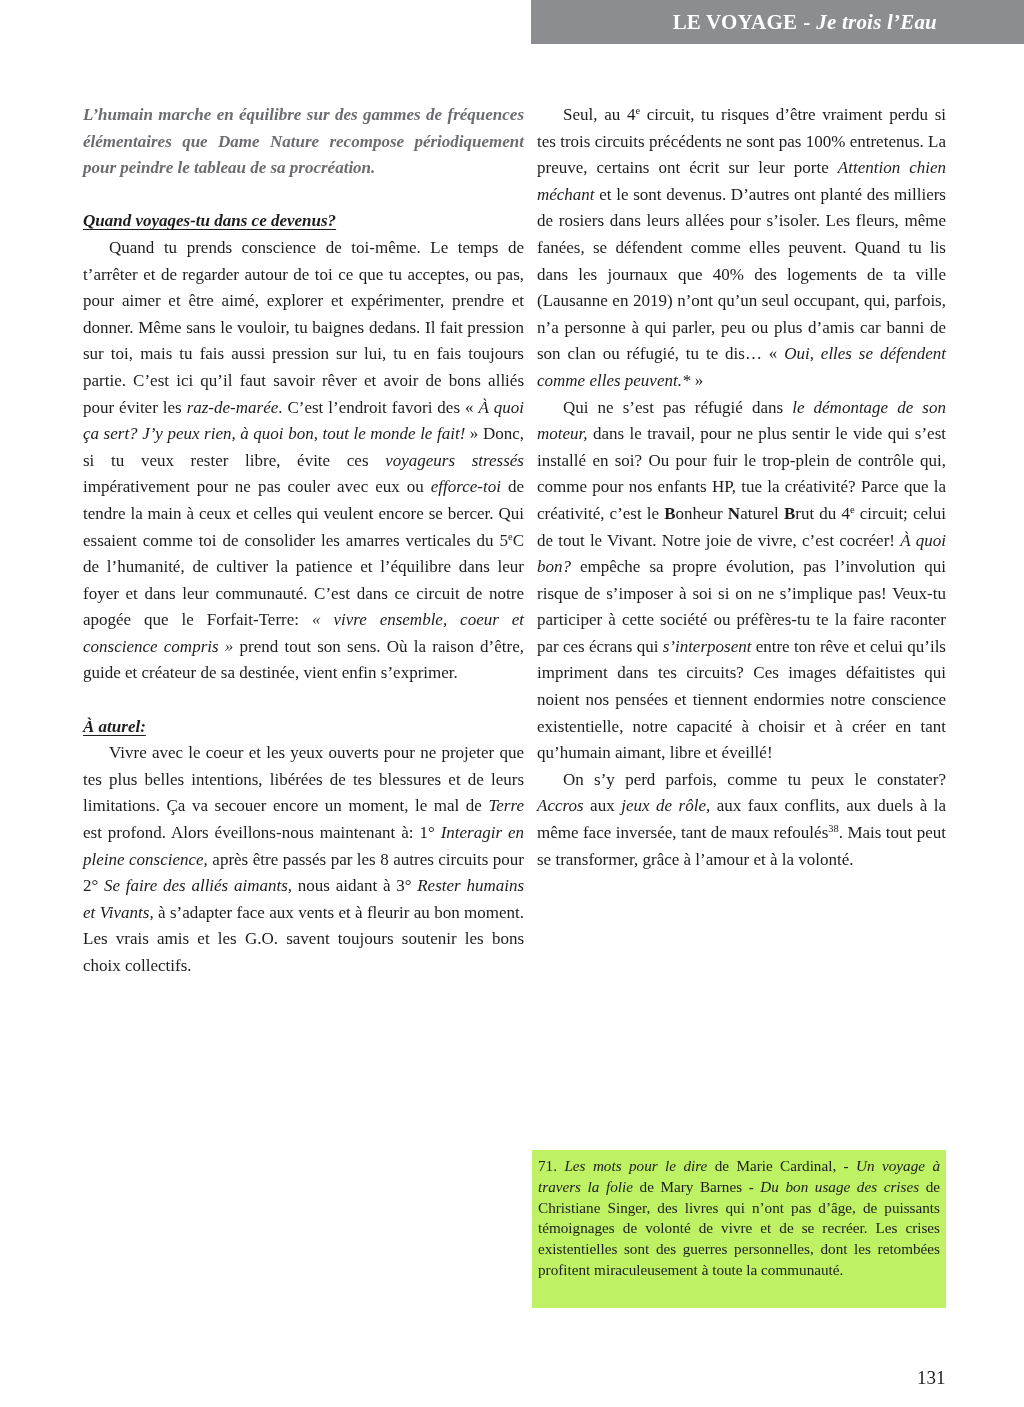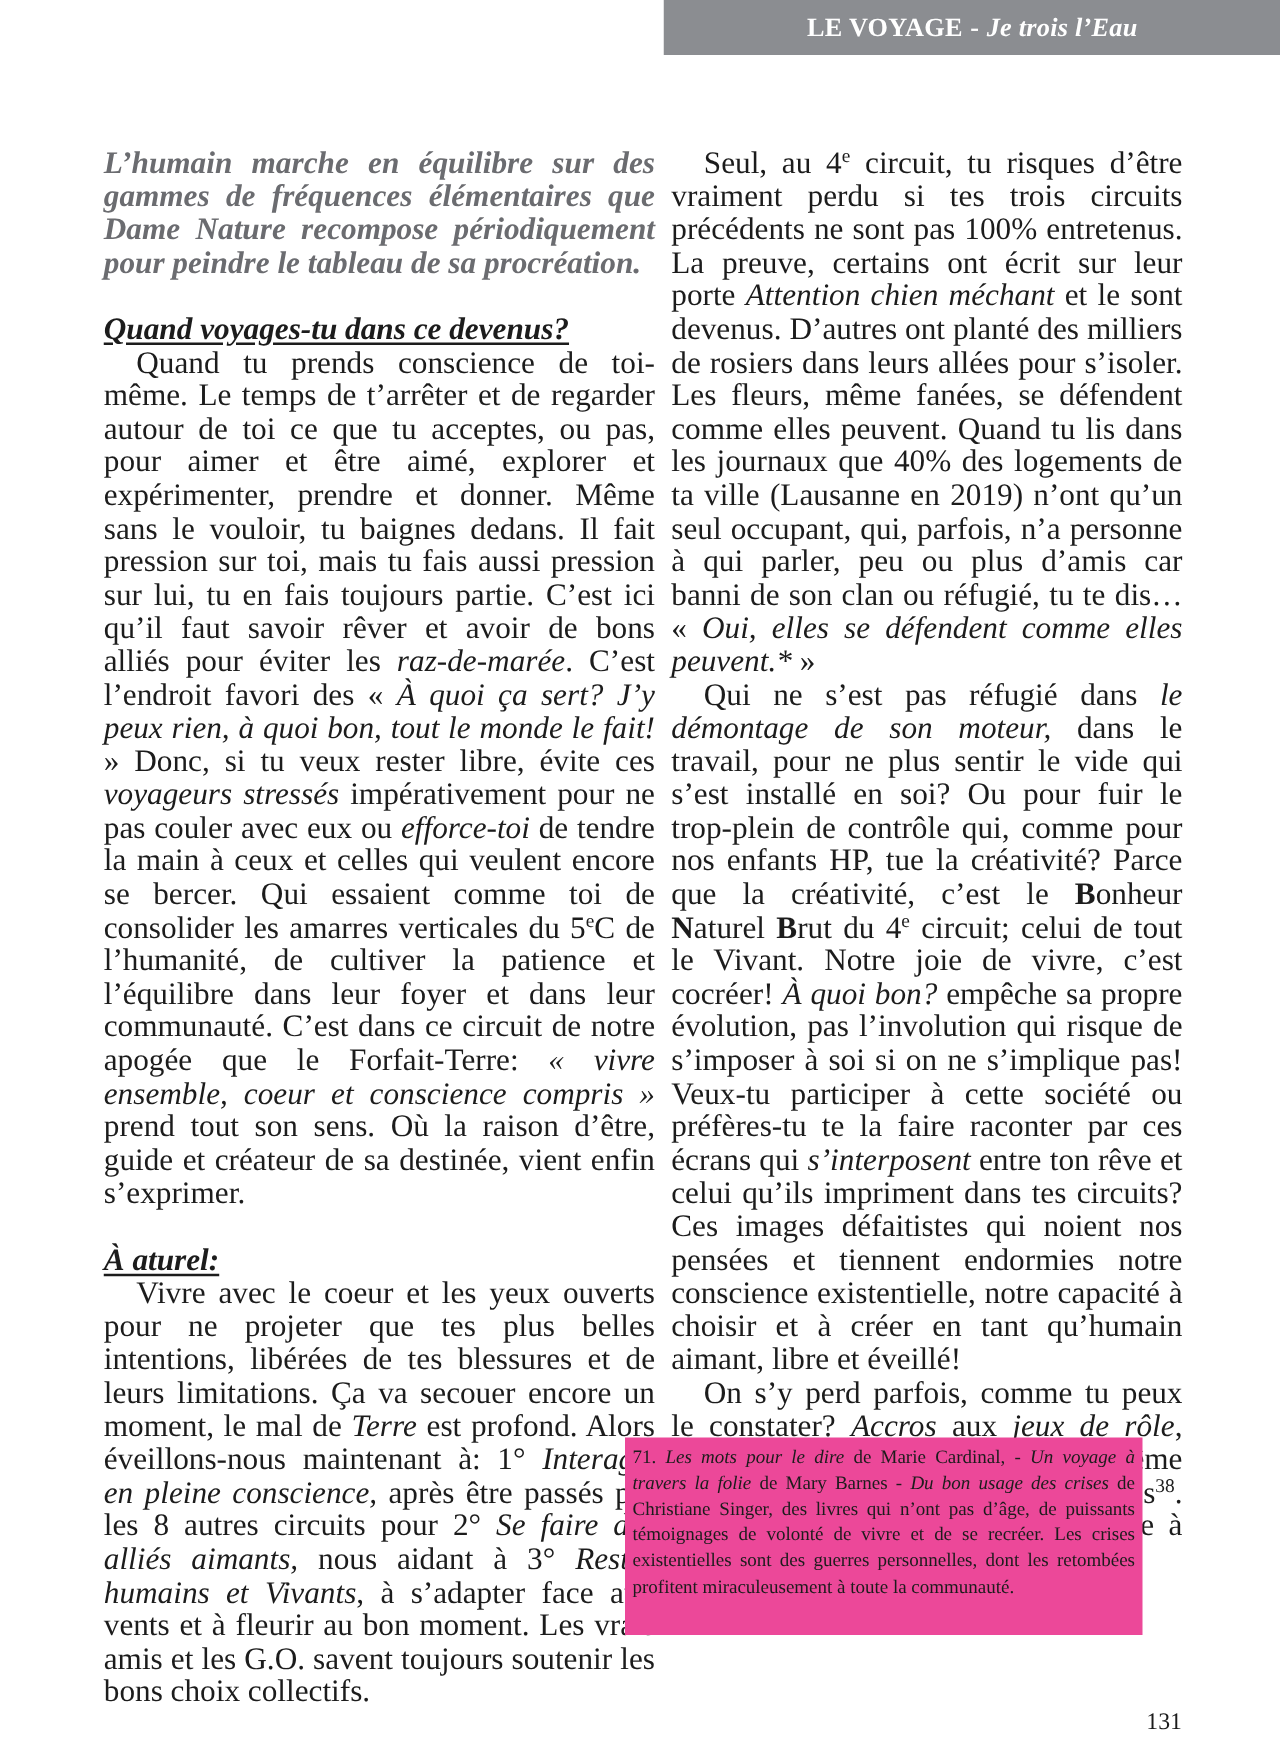--- a/index.html
+++ b/index.html
@@ -5,41 +5,41 @@
   html, body { margin: 0; padding: 0; }
   body {
     width: 1024px; height: 1407px; position: relative; overflow: hidden;
     background: #ffffff; color: #1c1c1c;
     font-family: "Liberation Serif", "DejaVu Serif", serif;
   }
   .header-bar {
     position: absolute; left: 531px; top: 0; width: 493px; height: 44px;
     background: #8b8d91; color: #ffffff;
     display: flex; align-items: center; justify-content: flex-end;
-    padding-right: 114px; box-sizing: border-box;
+    padding-right: 87px; box-sizing: border-box;
     font-size: 21px; font-weight: bold; letter-spacing: 0.2px;
   }
   .header-bar .sep { margin: 0 6px; }
   .header-bar .sub { font-style: italic; }
   .col {
-    position: absolute; top: 118px; font-size: 25px; line-height: 26.6px;
+    position: absolute; top: 102px; font-size: 17px; line-height: 26.6px;
     text-align: justify; hyphens: manual;
   }
   .col-left { left: 83px; width: 441px; }
   .col-right { left: 537px; width: 409px; }
   .col p { margin: 0; }
   .indent { text-indent: 26px; }
   .epigraph { color: #6b6c70; font-style: italic; font-weight: bold; margin-bottom: 26.6px !important; }
   .heading { font-style: italic; font-weight: bold; text-decoration: underline; text-underline-offset: 3px; margin-top: 26.6px !important; }
   .col i { font-style: italic; }
   .col b { font-weight: bold; }
   sup { font-size: 0.62em; line-height: 0; vertical-align: 0.55em; }
   .footnote {
-    position: absolute; left: 500px; top: 1150px; width: 414px; height: 158px;
-    background: #ec4899; box-sizing: border-box; padding: 6px 6px 0 6px;
+    position: absolute; left: 532px; top: 1150px; width: 414px; height: 158px;
+    background: #bef264; box-sizing: border-box; padding: 6px 6px 0 6px;
     font-size: 15.2px; line-height: 20.8px; text-align: justify;
   }
   .page-number {
     position: absolute; left: 917px; top: 1331px; font-size: 19px; margin-top: 36px;
   }
 </style>
 </head>
 <body>
 
 <div class="header-bar">

